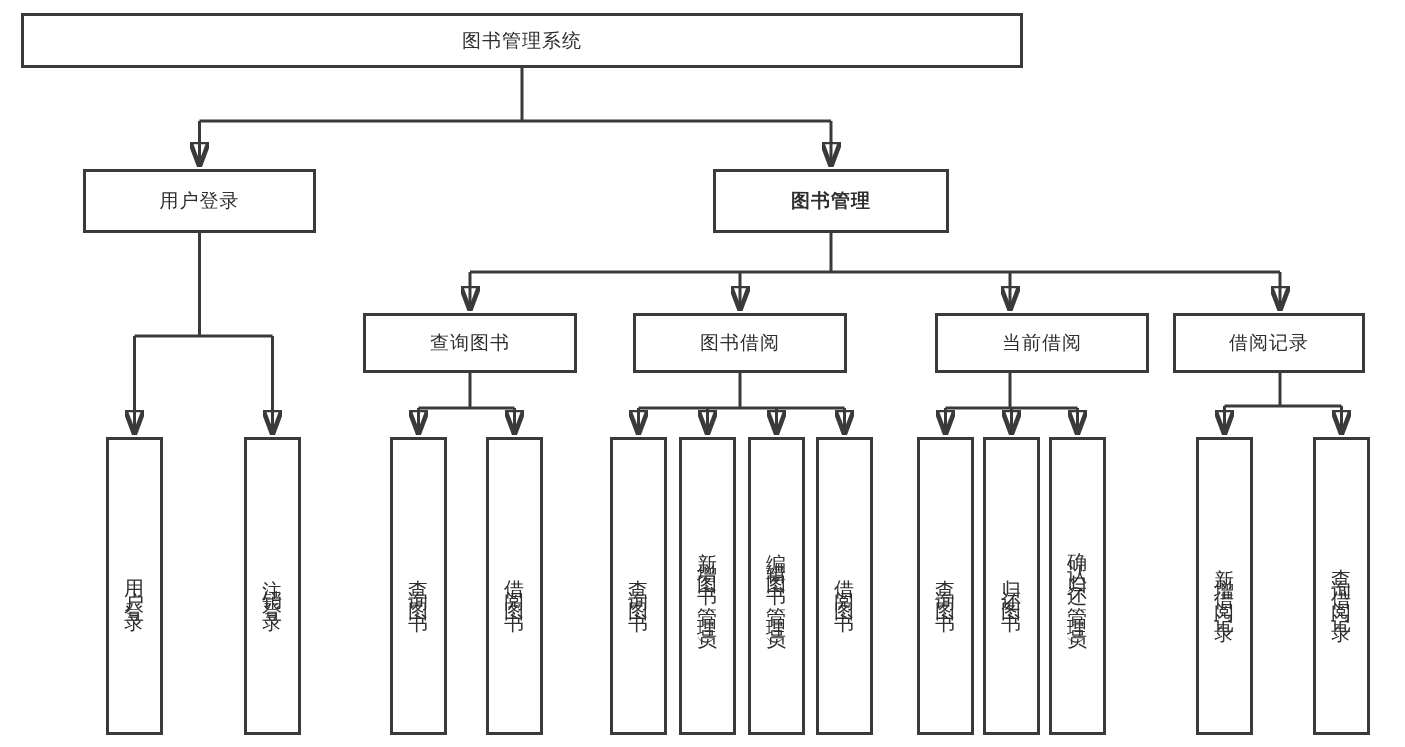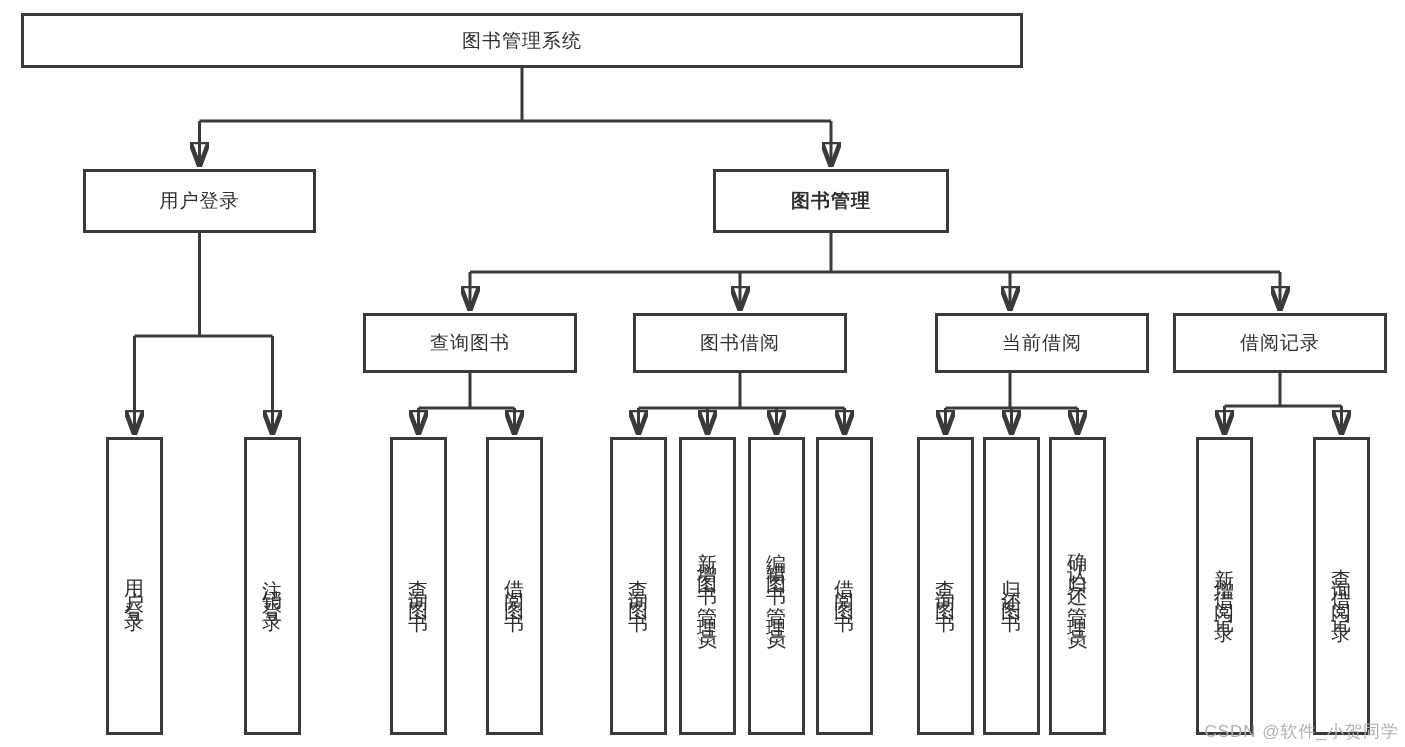--- a/index.html
+++ b/index.html
@@ -123,21 +123,21 @@
 
   <div class="node h-node" style="left:363px;top:313px;width:214px;height:60px;">
     <span>查询图书</span>
   </div>
   <div class="node h-node" style="left:633px;top:313px;width:214px;height:60px;">
     <span>图书借阅</span>
   </div>
   <div class="node h-node" style="left:903px;top:313px;width:214px;height:60px;margin-left:32px;">
     <span>当前借阅</span>
   </div>
-  <div class="node h-node" style="left:1173px;top:313px;width:214px;height:60px;">
+  <div class="node h-node" style="left:1173px;top:313px;width:192px;height:60px;">
     <span>借阅记录</span>
   </div>
 
   <div class="node leaf" style="left:106px;top:437px;width:57px;height:298px;">
     <span>用户登录</span>
   </div>
   <div class="node leaf" style="left:244px;top:437px;width:57px;height:298px;">
     <span>注销登录</span>
   </div>
 
@@ -171,15 +171,14 @@
     <span>确认归还（管理员）</span>
   </div>
 
   <div class="node leaf" style="left:1196px;top:437px;width:57px;height:298px;">
     <span>新增借阅记录</span>
   </div>
   <div class="node leaf" style="left:1313px;top:437px;width:57px;height:298px;">
     <span>查询借阅记录</span>
   </div>
 
-  <div class="watermark">CSDN @软件_小贺同学</div>
 
 </div>
 
 </body></html>

